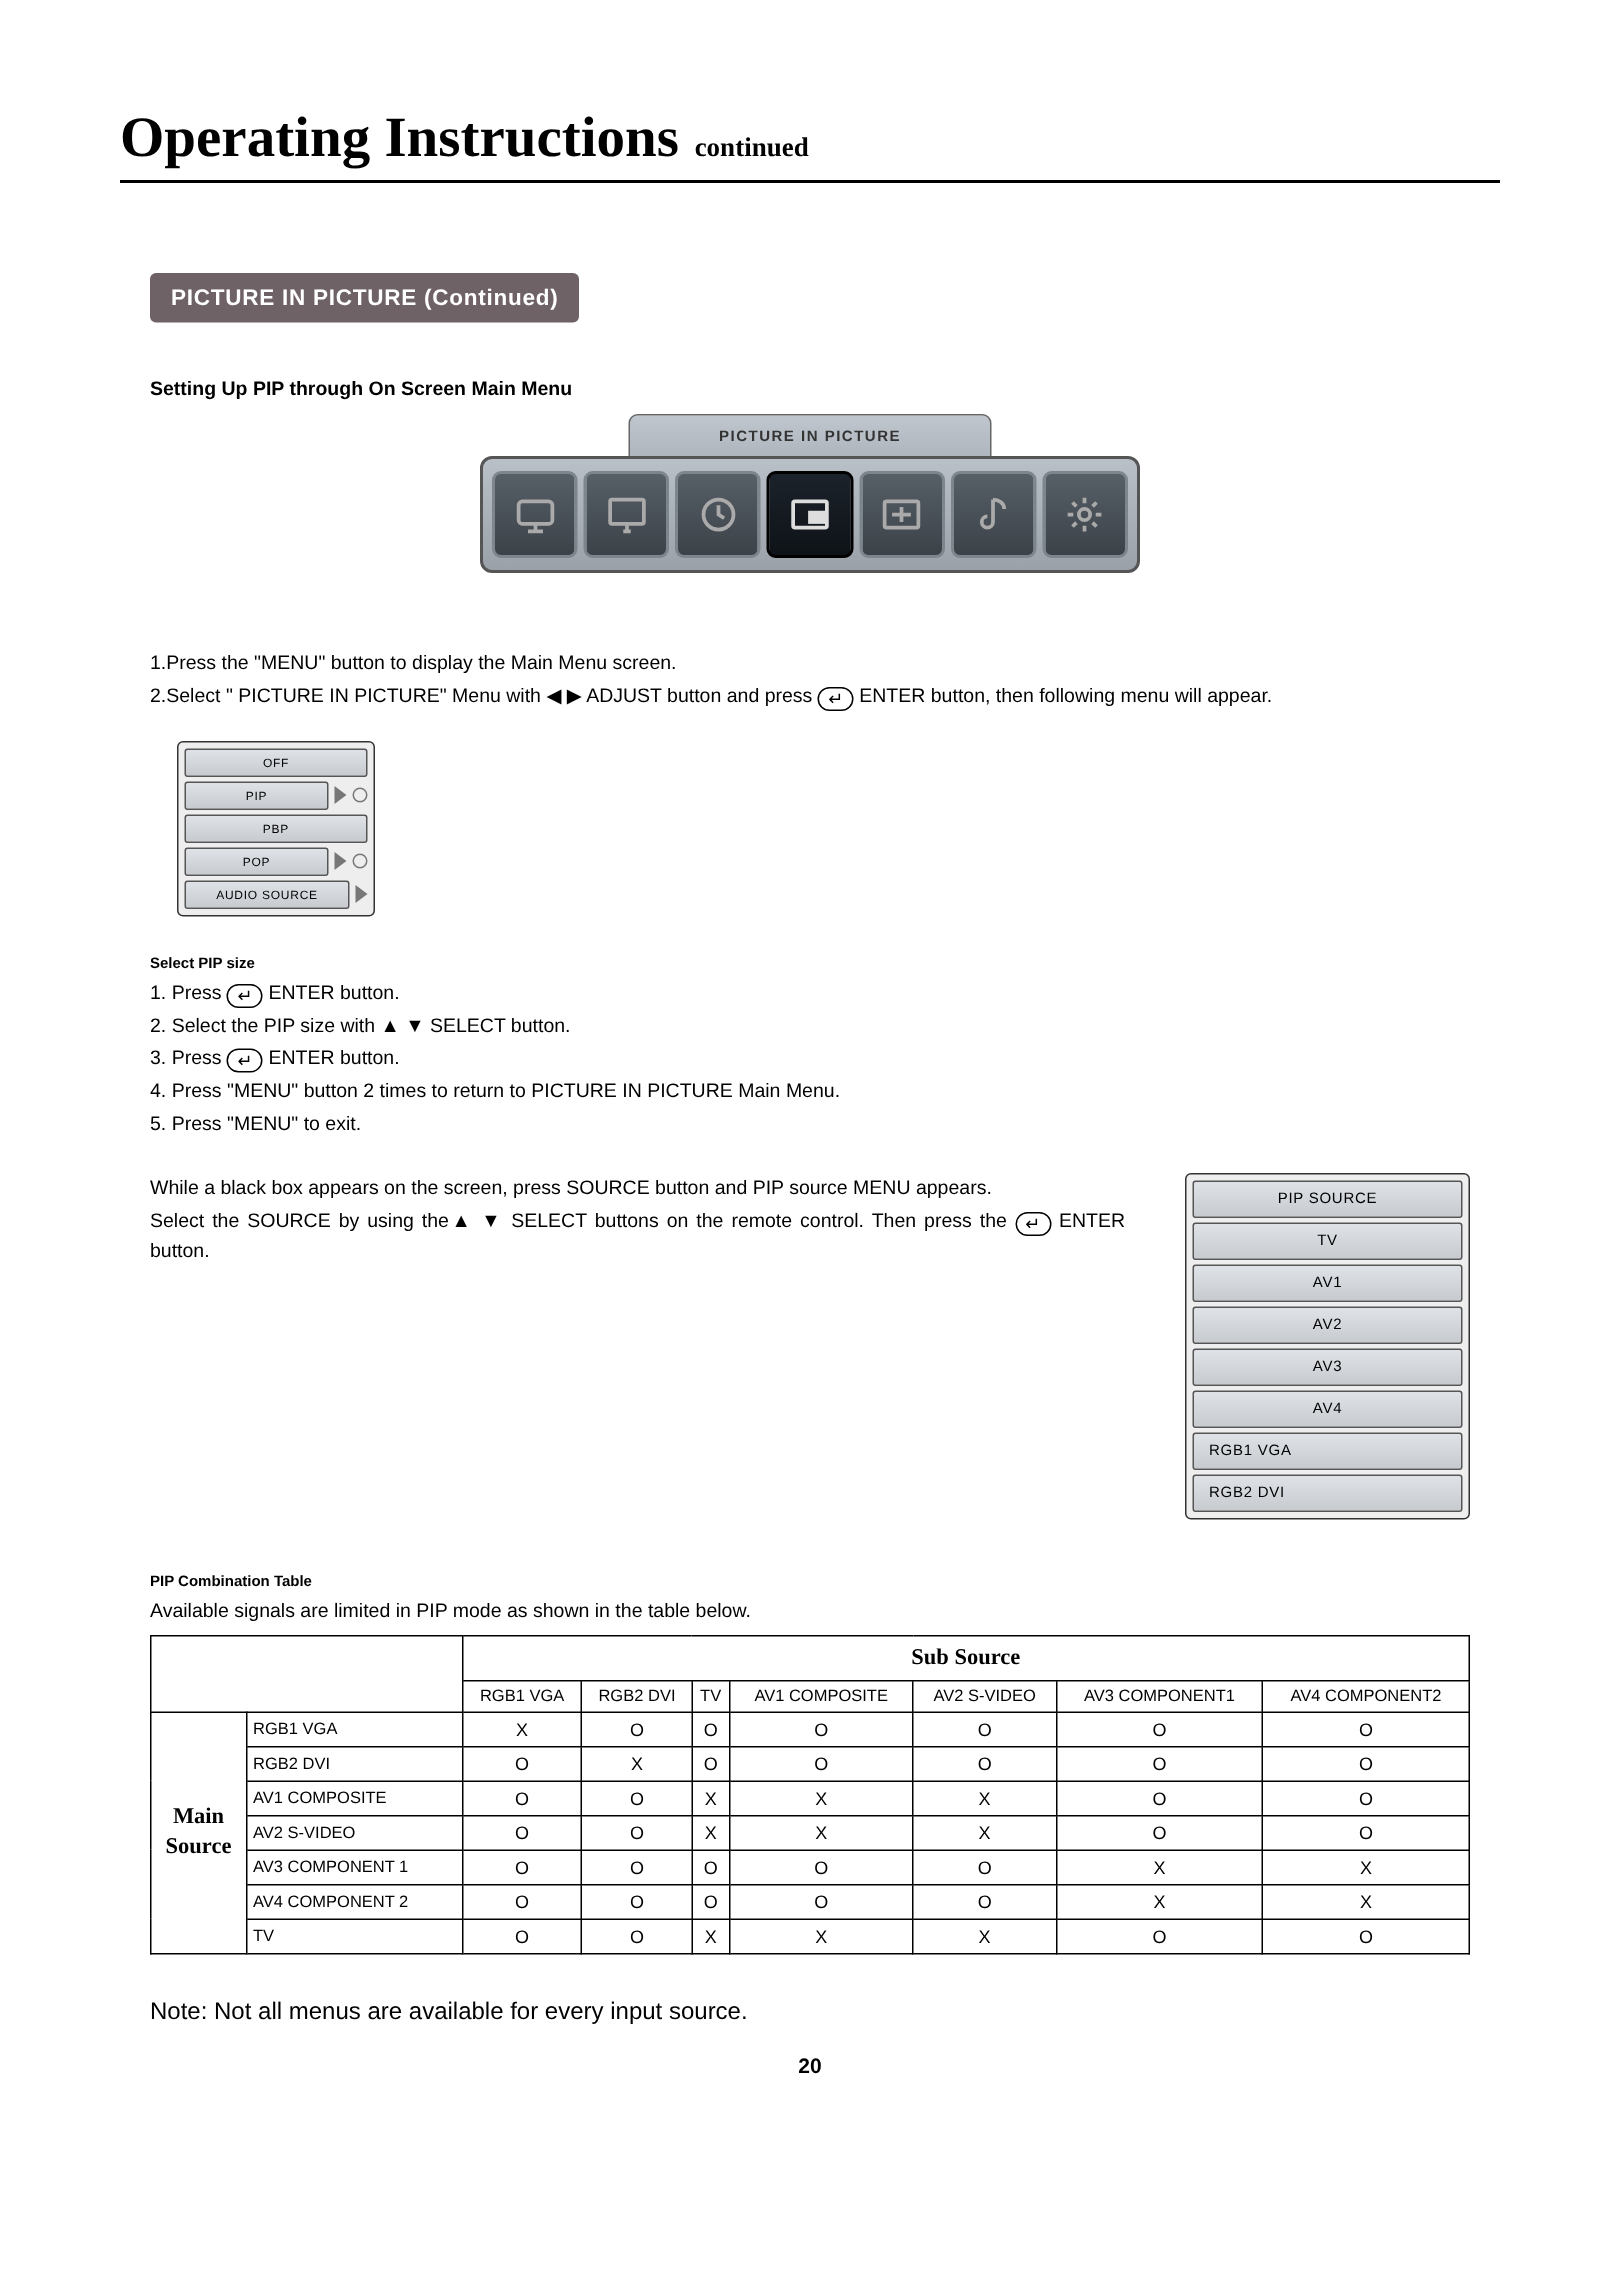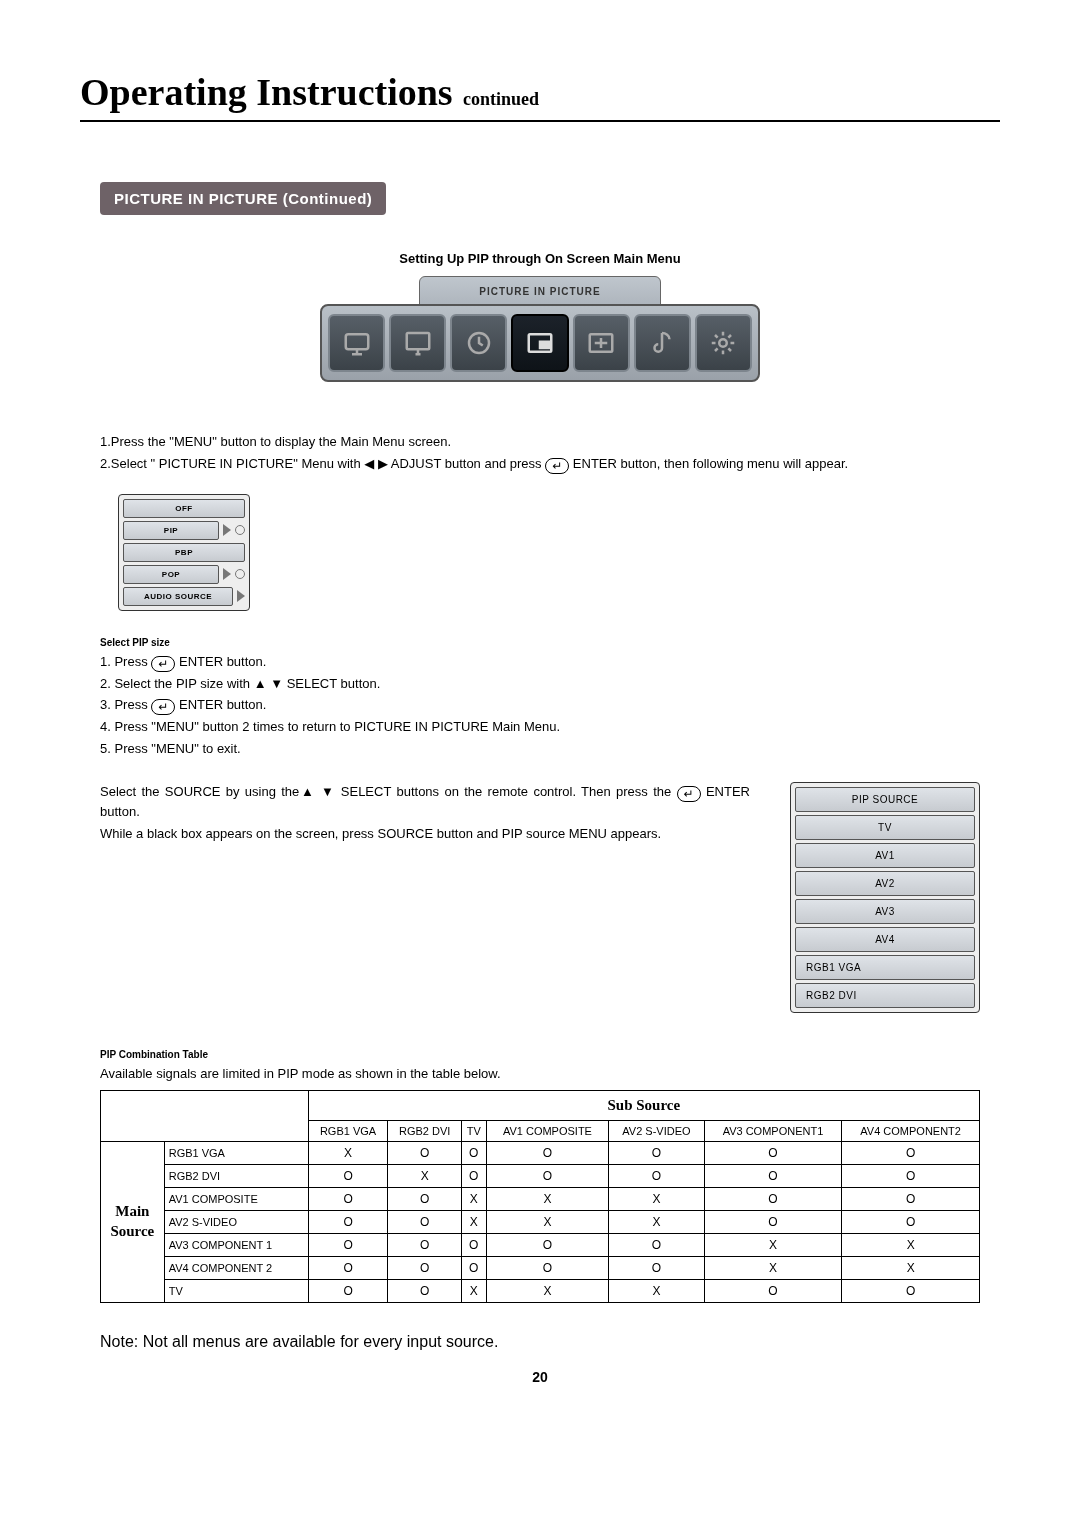--- a/index.html
+++ b/index.html
@@ -44,21 +44,20 @@
       padding: 8px 14px;
       display: inline-block;
       border-radius: 4px;
       margin-bottom: 30px;
       letter-spacing: 0.5px;
     }
     .bold-line {
       font-size: 13px;
       font-weight: 700;
       margin: 6px 0 10px 0;
-      text-align: center;
     }
     .pip-scene {
       width: 440px;
       margin: 10px auto 50px auto;
     }
     .pip-scene-top {
       background: linear-gradient(#bfc6cd,#aeb5bd);
       border: 1.5px solid #666;
       border-radius: 6px 6px 0 0;
       height: 28px;
@@ -107,21 +106,21 @@
       margin: 20px 0 26px 18px;
       background: #eee;
       padding: 4px;
     }
     .osd-small .row {
       display:flex;align-items:center;gap:4px;margin-bottom:3px;
     }
     .osd-small .cell {
       flex:1;background:linear-gradient(#dfe3e8,#c7cbd0);
       border:1px solid #555;border-radius:2px;
-      font-size:8px;font-weight:700;text-align:center;padding:4px 0;letter-spacing:0.5px;
+      font-size:8px;font-weight:400;text-align:center;padding:4px 0;letter-spacing:0.5px;
     }
     .osd-small .tri {
       width:0;height:0;border-left:8px solid #777;border-top:6px solid transparent;border-bottom:6px solid transparent;
     }
     .osd-small .circ { width:8px;height:8px;border:1.5px solid #777;border-radius:50%; }
     .two-col { display:flex; gap:40px; align-items:flex-start; }
     .two-col .left { flex:1; }
     .osd-source {
       width: 180px;
       border:1.5px solid #333;border-radius:4px;background:#eee;padding:4px;
@@ -238,24 +237,24 @@
 
     <div class="sub-bold">Select PIP size</div>
     <p class="para">1. Press <span class="enter-icon">↵</span>  ENTER button.</p>
     <p class="para" style="text-indent:-14px;padding-left:14px;">2. Select the PIP size with ▲  ▼ SELECT button.</p>
     <p class="para">3. Press <span class="enter-icon">↵</span>  ENTER button.</p>
     <p class="para">4. <span>Press "MENU" button 2 times to return to PICTURE IN PICTURE Main Menu.</span></p>
     <p class="para" style="margin-bottom:24px">5. <span>Press "MENU" to exit.</span></p>
 
     <div class="two-col">
       <div class="left">
+        <p class="para justify">While a black box appears on the screen, press SOURCE button and PIP source MENU appears.</p>
         <p class="para justify">
           <span>Select the SOURCE by using the▲  ▼ SELECT buttons on the remote control. Then press the </span><span class="enter-icon">↵</span><span> ENTER button.</span>
         </p>
-        <p class="para justify">While a black box appears on the screen, press SOURCE button and PIP source MENU appears.</p>
       </div>
       <div class="osd-source">
         <div class="cell hdr">PIP SOURCE</div>
         <div class="cell hdr">TV</div>
         <div class="cell hdr">AV1</div>
         <div class="cell hdr">AV2</div>
         <div class="cell hdr">AV3</div>
         <div class="cell hdr">AV4</div>
         <div class="cell">RGB1 VGA</div>
         <div class="cell" style="margin-bottom:0">RGB2 DVI</div>

